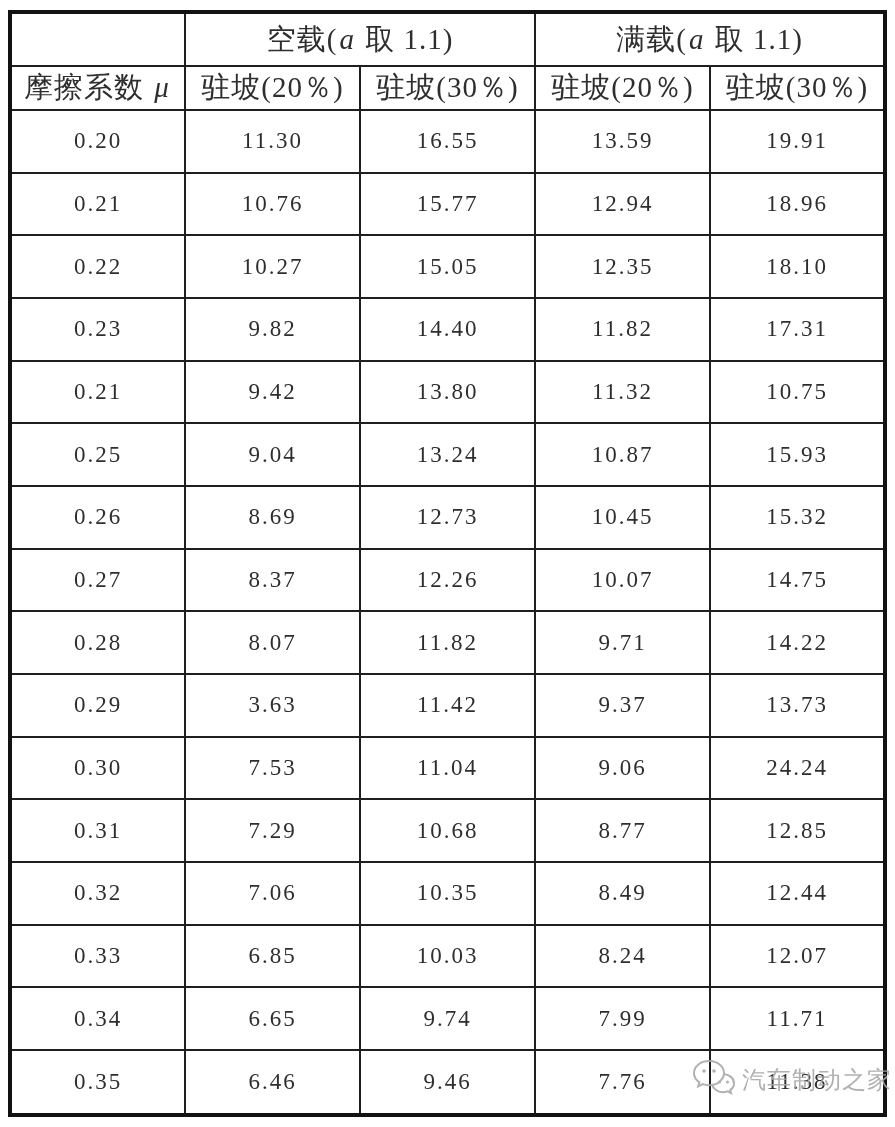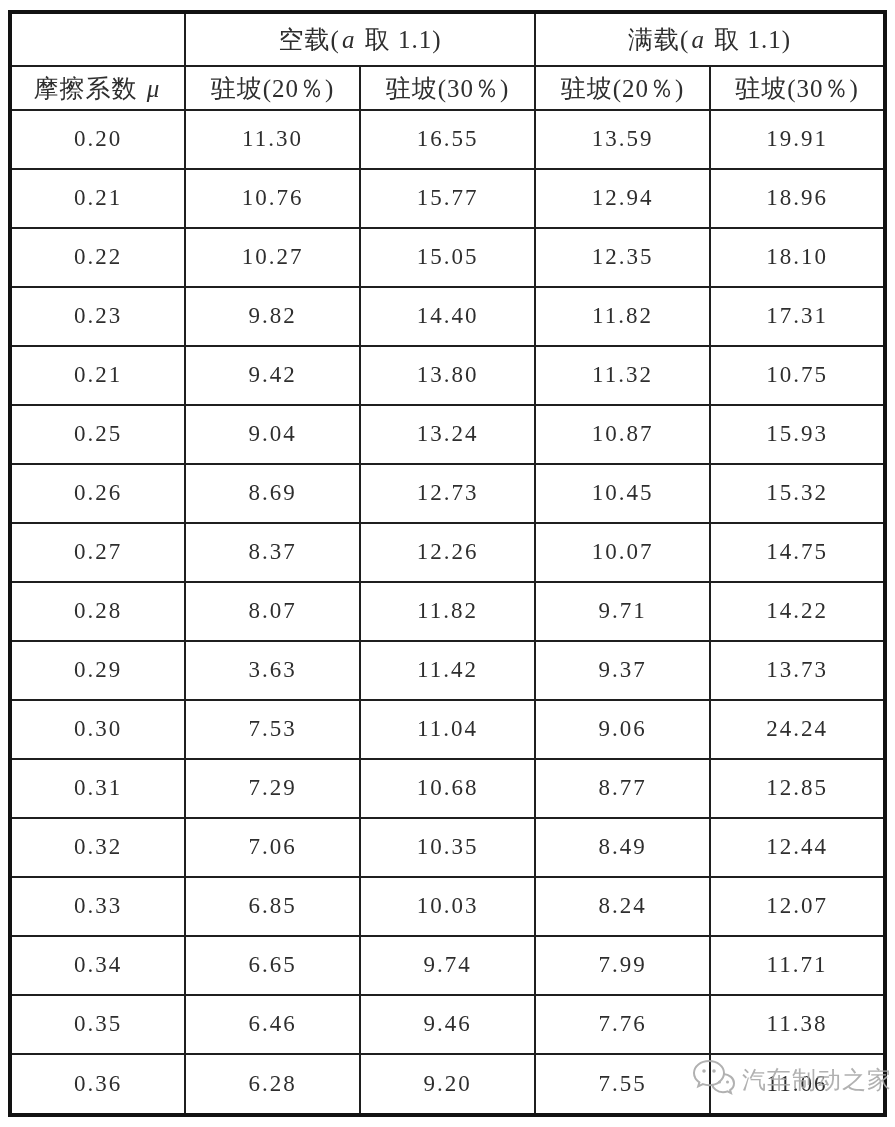--- a/index.html
+++ b/index.html
@@ -30,21 +30,21 @@
   .slope-table th,.slope-table td{
     border:2px solid var(--border-color);
     text-align:center;
     vertical-align:middle;
     font-weight:normal;
     padding:0;
   }
   .slope-table thead tr.group-row{height:54px;}
   .slope-table thead tr.sub-row{height:44px;}
   .slope-table thead th,.slope-table thead td{
-    font-size:25px;
+    font-size:29px;
     letter-spacing:1px;
   }
   .slope-table thead i{
     font-style:italic;
     font-family:"Liberation Serif","DejaVu Serif",serif;
     padding:0 2px;
   }
   .slope-table tbody td{
     font-size:23px;
     letter-spacing:2px;
@@ -197,27 +197,20 @@
           <td>7.99</td>
           <td>11.71</td>
         </tr>
         <tr>
           <td>0.35</td>
           <td>6.46</td>
           <td>9.46</td>
           <td>7.76</td>
           <td>11.38</td>
         </tr>
-        <tr>
-          <td>0.36</td>
-          <td>6.28</td>
-          <td>9.20</td>
-          <td>7.55</td>
-          <td>11.06</td>
-        </tr>
       </tbody>
   </table>
 
   <div class="watermark">
     <svg width="44" height="38" viewBox="0 0 44 38">
       <g fill="none" stroke="#a9a9a9" stroke-width="2">
         <path d="M17,3 C8.7,3 2,8.4 2,15.1 C2,18.9 4.1,22.2 7.4,24.4 L6.2,28.4 L10.9,26.1 C12.8,26.8 14.8,27.2 17,27.2 C25.3,27.2 32,21.8 32,15.1 C32,8.4 25.3,3 17,3 Z"></path>
         <path d="M31.5,16 C37.3,16.3 42,20.3 42,25.2 C42,28 40.5,30.5 38.1,32.1 L39,35.1 L35.5,33.4 C34.1,33.9 32.6,34.2 31,34.2 C25.4,34.2 20.7,30.6 20.1,26"></path>
       </g>
       <g fill="#a9a9a9">

